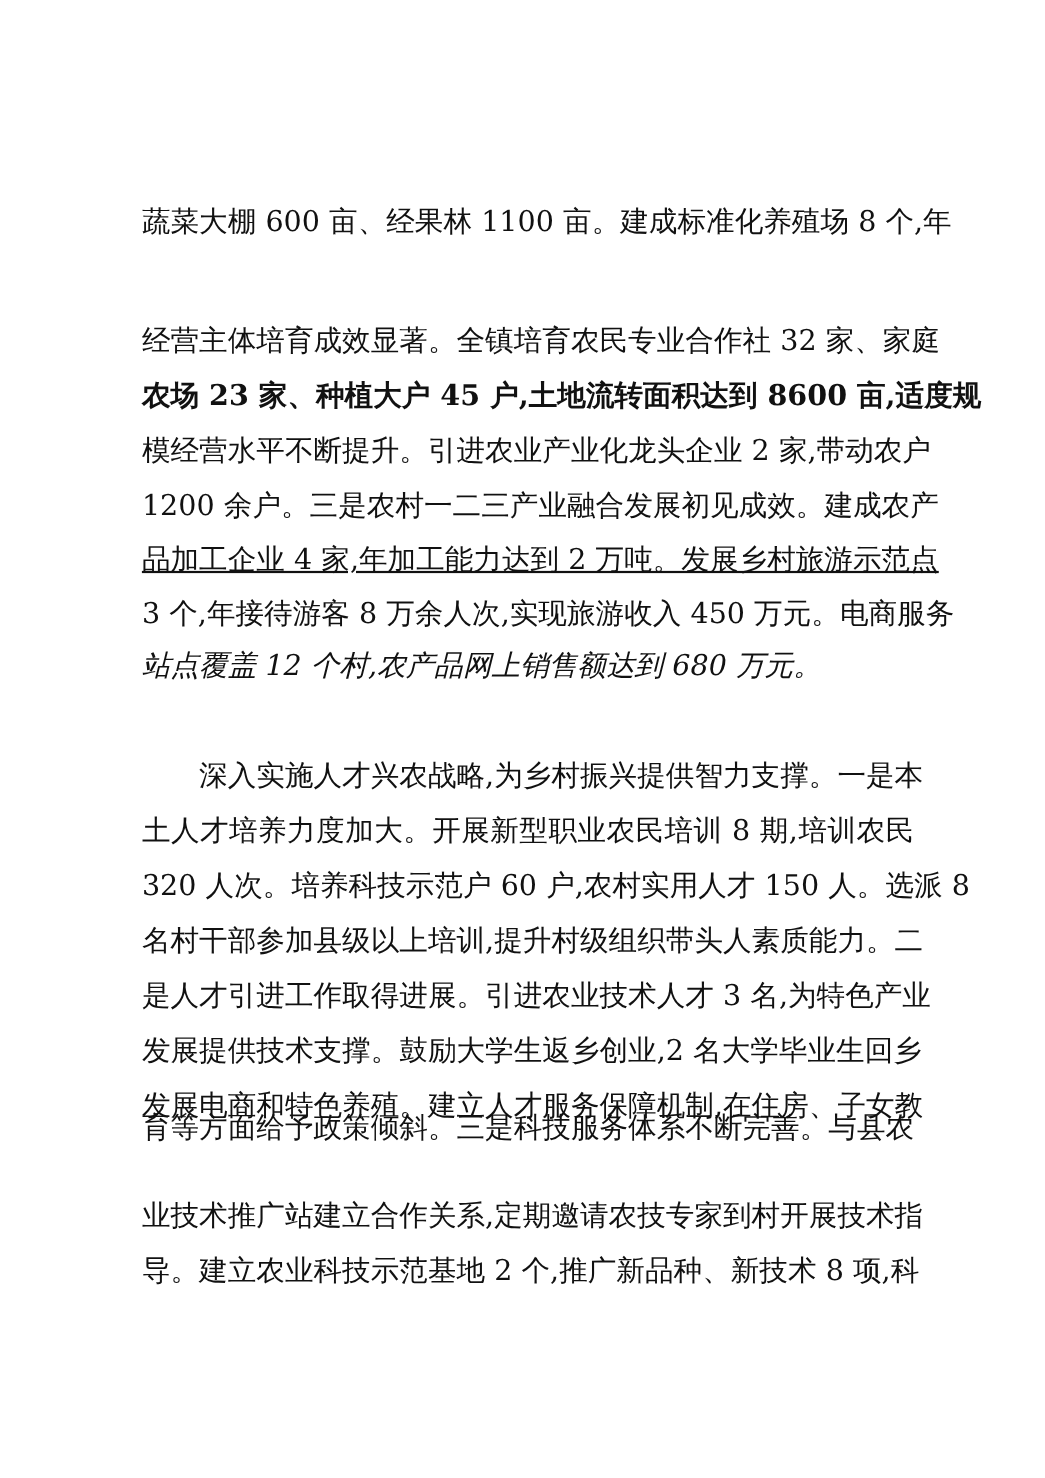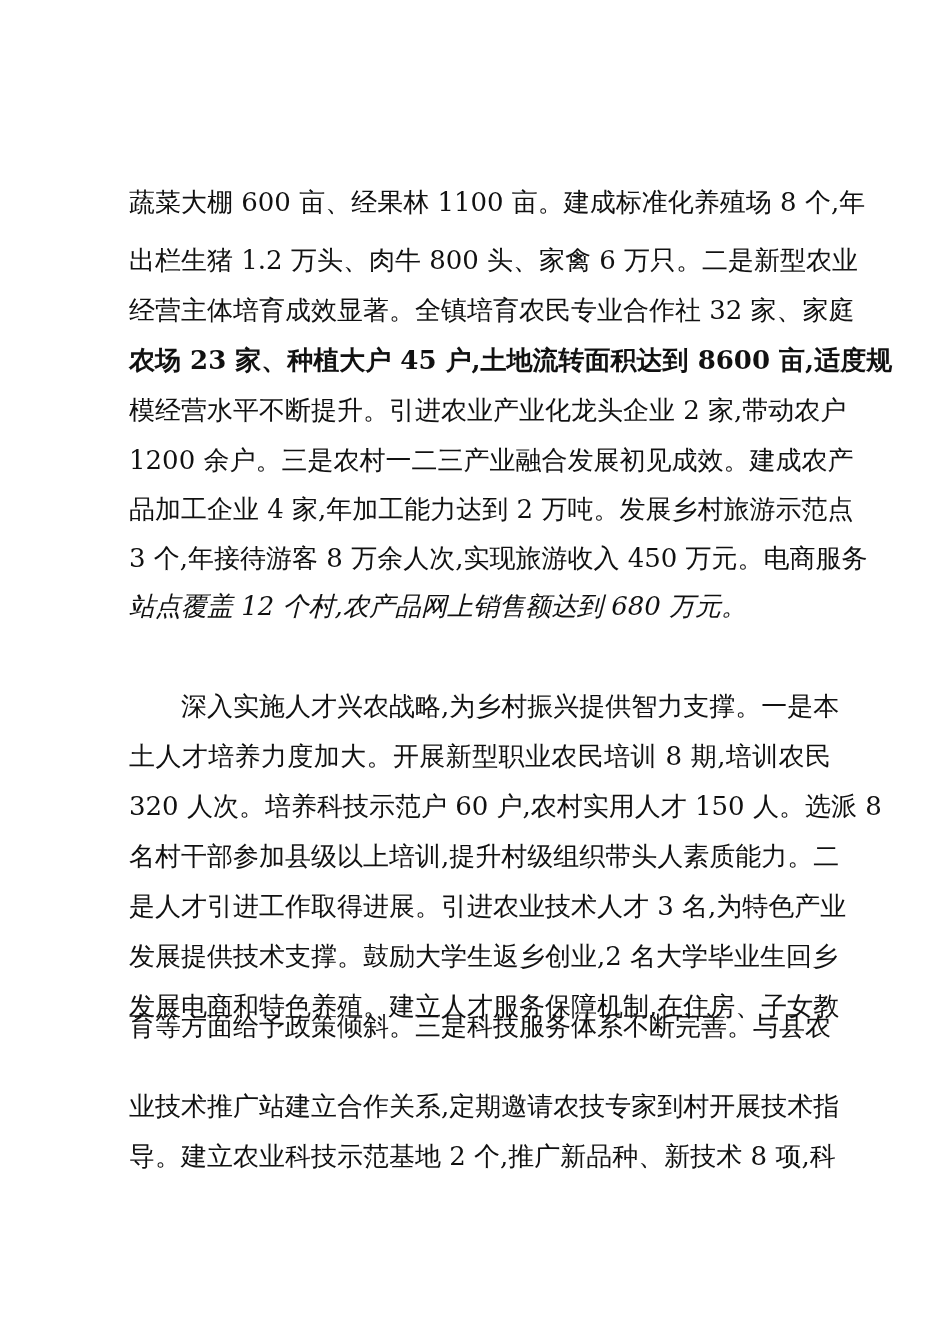--- a/index.html
+++ b/index.html
@@ -48,26 +48,25 @@
       left: 181px;
       width: 650px;
     }
   </style>
 </head>
 <body>
 
 <div class="page">
 
   <div class="line" style="top:182px;">蔬菜大棚 600 亩、经果林 1100 亩。建成标准化养殖场 8 个,年</div>
-  <div class="line" style="top:240px;">出栏生猪 1.2 万头、肉牛 800 头、家禽 6 万只。二是新型农业</div>
   <div class="line" style="top:290px;">经营主体培育成效显著。全镇培育农民专业合作社 32 家、家庭</div>
   <div class="line" style="top:340px;font-weight:bold;">农场 23 家、种植大户 45 户,土地流转面积达到 8600 亩,适度规</div>
   <div class="line" style="top:390px;">模经营水平不断提升。引进农业产业化龙头企业 2 家,带动农户</div>
   <div class="line" style="top:440px;">1200 余户。三是农村一二三产业融合发展初见成效。建成农产</div>
-  <div class="line" style="top:489px;">品加工企业 4 家,年加工能力达到 2 万吨。发展乡村旅游示范点</div>
+  <div class="line" style="top:489px;text-decoration:underline;">品加工企业 4 家,年加工能力达到 2 万吨。发展乡村旅游示范点</div>
   <div class="line" style="top:538px;">3 个,年接待游客 8 万余人次,实现旅游收入 450 万元。电商服务</div>
   <div class="line last" style="top:586px;font-style:italic;">站点覆盖 12 个村,农产品网上销售额达到 680 万元。</div>
 
 
   <div class="line indent" style="top:686px;">深入实施人才兴农战略,为乡村振兴提供智力支撑。一是本</div>
   <div class="line" style="top:736px;">土人才培养力度加大。开展新型职业农民培训 8 期,培训农民</div>
   <div class="line" style="top:786px;">320 人次。培养科技示范户 60 户,农村实用人才 150 人。选派 8</div>
   <div class="line" style="top:836px;">名村干部参加县级以上培训,提升村级组织带头人素质能力。二</div>
   <div class="line" style="top:886px;">是人才引进工作取得进展。引进农业技术人才 3 名,为特色产业</div>
   <div class="line" style="top:936px;">发展提供技术支撑。鼓励大学生返乡创业,2 名大学毕业生回乡</div>

